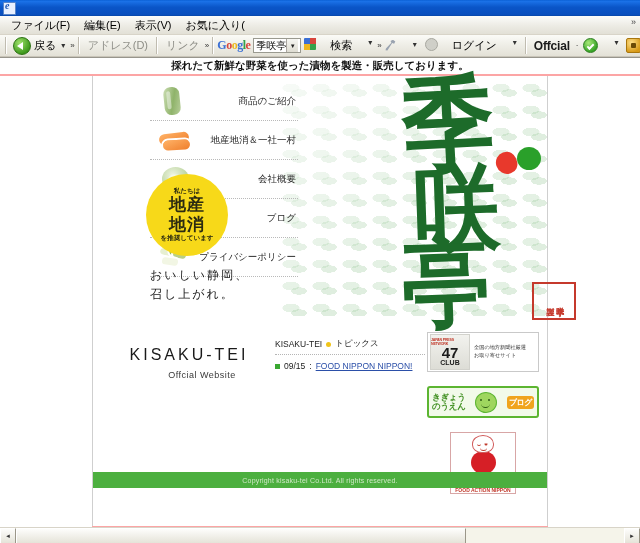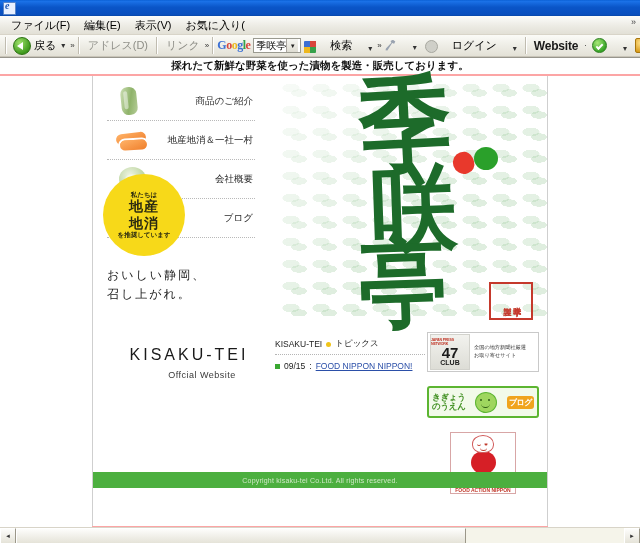--- a/index.html
+++ b/index.html
@@ -64,21 +64,21 @@
   .g-logo b:nth-child(4){color:#3b6fd4;}
   .g-logo b:nth-child(5){color:#35a14b;}
   .g-logo b:nth-child(6){color:#d8453c;}
   .g-box{
     width:54px;height:15px;background:#fff;border:1px solid #9a9a90;
     display:flex;align-items:center;font-size:10px;padding:0 2px;margin-left:3px;box-sizing:border-box;
   }
   .g-box .val{flex:1;overflow:hidden;white-space:nowrap;}
   .g-box .dd{width:11px;height:13px;background:linear-gradient(to bottom,#f6f6f2,#dedcd2);
              border-left:1px solid #aaa6a0;display:flex;align-items:center;justify-content:center;font-size:6px;color:#222;}
-  .g-btn{display:flex;align-items:flex-end;gap:14px;padding:0 3px;white-space:nowrap;}
+  .g-btn{display:flex;align-items:flex-start;gap:14px;padding:0 3px;white-space:nowrap;}
   .g-sq{width:12px;height:12px;flex:none;
         background:
           linear-gradient(to bottom right,#3b6fd4 0 50%,transparent 50%) ,
           #35a14b;
         position:relative;border-radius:1px;}
   .g-sq::before{content:"";position:absolute;right:0;top:0;width:6px;height:6px;background:#d8453c;}
   .g-sq::after{content:"";position:absolute;left:0;bottom:0;width:6px;height:6px;background:#edb71e;}
   .wrench{width:12px;height:12px;flex:none;background:#9aa3b0;
     clip-path:polygon(10% 75%,55% 28%,48% 12%,68% 2%,88% 16%,78% 36%,62% 30%,22% 92%,6% 90%);}
   .login-ico{width:11px;height:11px;border-radius:50%;background:#cfcfc8;border:1px solid #a8a8a0;flex:none;}
@@ -102,20 +102,21 @@
     position:relative;overflow:hidden;
   }
   .pagehead{
     height:16px;display:flex;align-items:center;justify-content:center;
     font-size:10.5px;font-weight:bold;color:#111;background:#fff;
   }
   .pagebody{
     position:absolute;left:92px;top:18px;width:456px;height:450px;
     background:#fff;border-left:1px solid #cfcfcf;border-right:1px solid #cfcfcf;
     box-sizing:border-box;
+    padding-left:43px;
   }
   .scroll-left,.scroll-right{position:absolute;top:18px;bottom:0;width:92px;background:#fff;}
   .scroll-left{left:0;}
   .scroll-right{right:0;}
 
   
   .hero{position:relative;height:252px;}
   .hero-bg{
     position:absolute;right:0;top:0;width:270px;height:240px;
     background:
@@ -172,21 +173,21 @@
   .k-tei{left:88px;top:168px;font-size:88px;transform:rotate(-2deg) scaleY(1.12);}
   .dot-red{position:absolute;left:182px;top:82px;width:21px;height:22px;border-radius:52% 48% 46% 54%;background:#e8392c;transform:rotate(-18deg);}
   .dot-green{position:absolute;left:203px;top:77px;width:24px;height:23px;border-radius:50%;background:#2aa02a;}
 
   .chi-badge{
     position:absolute;left:10px;top:98px;width:82px;height:82px;border-radius:50%;
     background:#f7d919;display:flex;flex-direction:column;align-items:center;justify-content:center;
     color:#2b2b11;text-align:center;line-height:1.05;
   }
   .chi-badge .s{font-size:6.5px;font-weight:bold;}
-  .chi-badge .b{font-size:14px;font-weight:bold;letter-spacing:1px;margin:1px 0;}
+  .chi-badge .b{font-size:17px;font-weight:bold;letter-spacing:1px;margin:1px 0;}
   .tagline{position:absolute;left:14px;top:190px;font-size:12px;color:#1a1a1a;line-height:1.55;letter-spacing:2px;}
 
   .seal{
     position:absolute;left:218px;top:212px;width:44px;height:38px;
     border:2px solid #c5392c;color:#c5392c;display:flex;align-items:center;justify-content:center;
     gap:1px;padding:2px;box-sizing:border-box;
   }
   .seal span{writing-mode:vertical-rl;font-size:8px;font-weight:bold;line-height:1.1;letter-spacing:0px;}
 
   
@@ -287,21 +288,21 @@
   <span class="g-btn">
     <span class="wrench"></span>
     <span class="tb-drop">▾</span>
   </span>
   <span class="g-btn">
     <span class="login-ico"></span>
     <span>ログイン</span>
     <span class="tb-drop">▾</span>
   </span>
   <span class="tb-sep"></span>
-  <span class="norton">Website</span>
+  <span class="norton">Offcial</span>
   <span class="tb-drop">·</span>
   <span class="g-btn">
     <span class="n-check"></span>
     <span class="tb-drop">▾</span>
   </span>
   <span class="g-btn">
     <span class="n-lock"></span>
     <span class="tb-drop">▾</span>
   </span>
   <span class="tb-sep"></span>
@@ -352,20 +353,31 @@
 
         <div class="mrow">
           <span class="veg">
               <i class="v-bean v-b1"></i>
               <i class="v-bean v-b2"></i>
               <i class="v-bean v-b3"></i>
             </span>
           <span class="mlabel">ブログ</span>
         </div>
 
+        <div class="mrow">
+          <span class="veg">
+              <span class="v-leek">
+                <i></i>
+                <i></i>
+                <i></i>
+                <i></i>
+              </span>
+            </span>
+          <span class="mlabel">プライバシーポリシー</span>
+        </div>
 
       </div>
 
       <div class="logo-zone">
         <span class="kanji k-ki">季</span>
         <span class="dot-red"></span>
         <span class="dot-green"></span>
         <span class="kanji k-saki">咲</span>
         <span class="kanji k-tei">亭</span>
 

